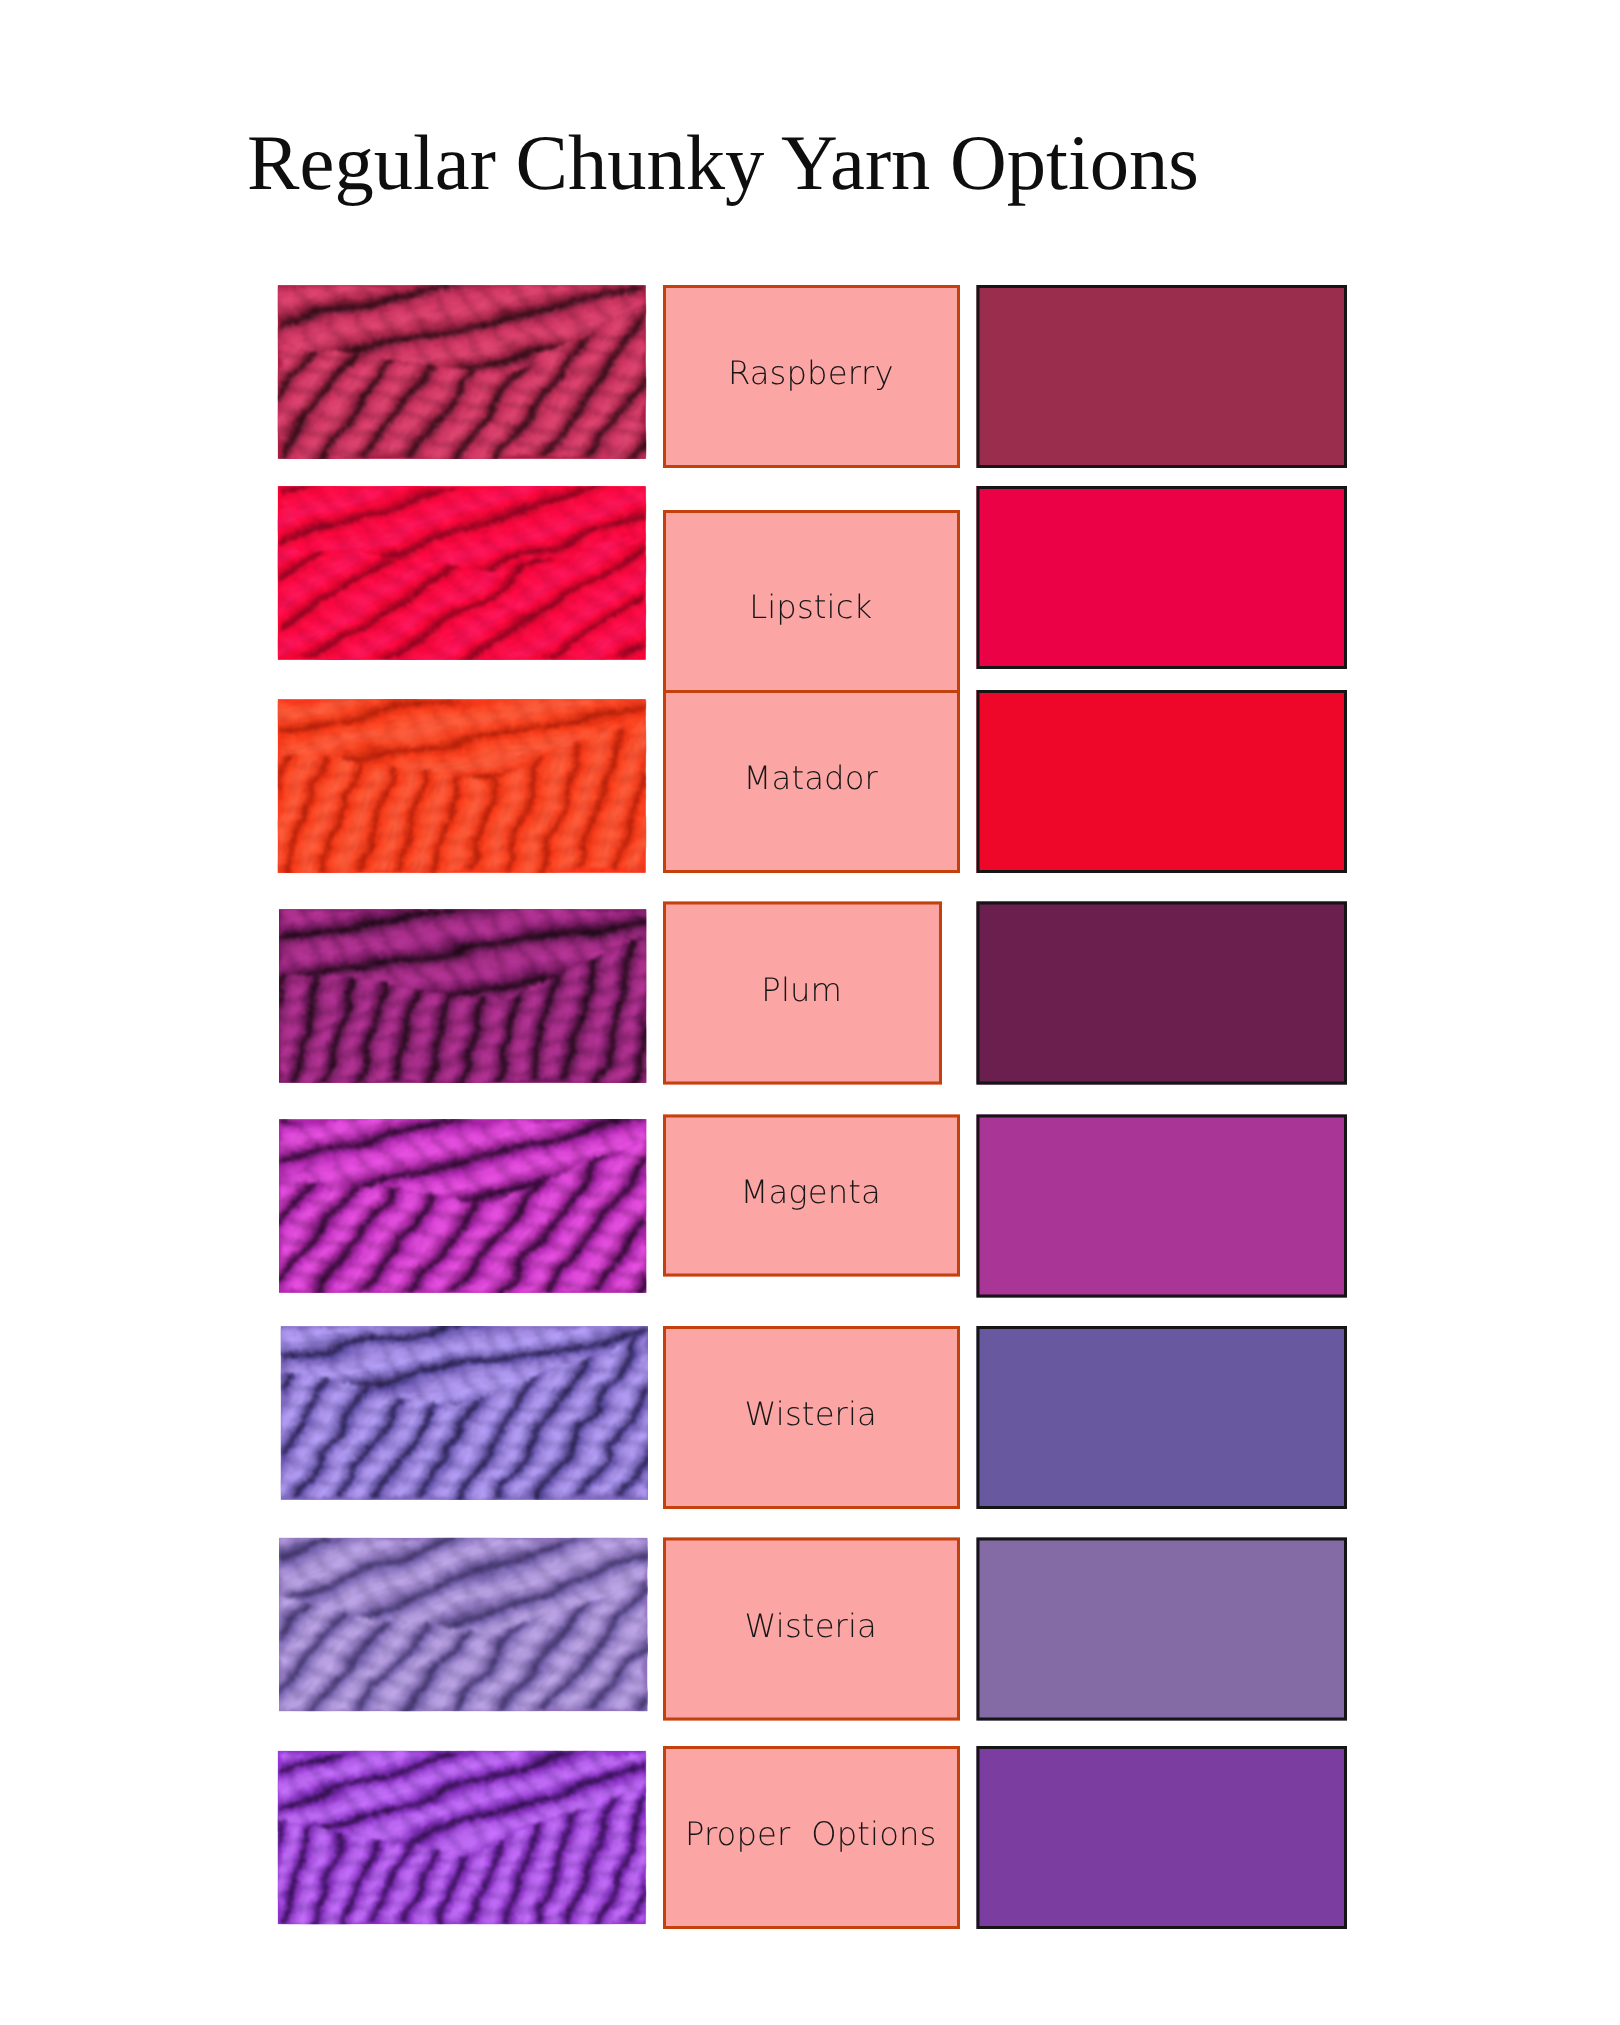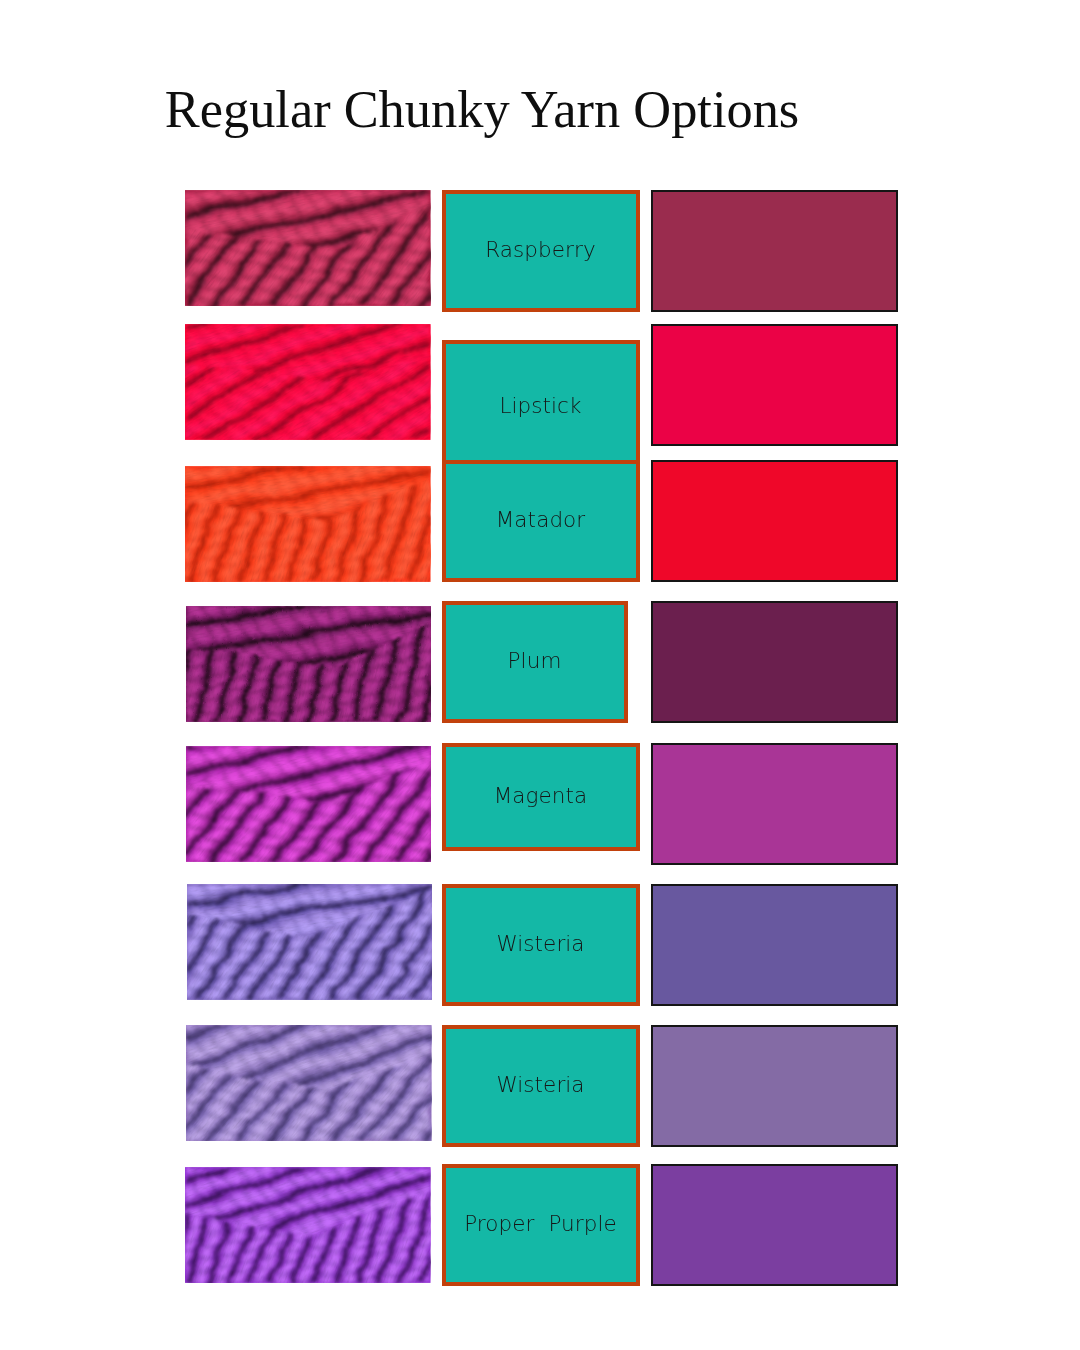--- a/index.html
+++ b/index.html
@@ -10,21 +10,21 @@
   .title{position:absolute;left:0;top:80.5px;width:964px;text-align:center;
     font-family:"Liberation Serif",serif;font-weight:400;font-size:52.4px;line-height:56px;
     color:#0e0e0e;transform:translateZ(0);}
 
   .rows{position:absolute;left:0;top:0;width:1080px;height:1350px;}
   .row{position:absolute;left:0;width:1080px;}
 
   .yarn{position:absolute;overflow:hidden;}
   .yarn svg{display:block;width:100%;height:100%;}
 
-  .namebox{position:absolute;border:4px solid #c2410c;background:#14b8a6;box-sizing:border-box;
+  .namebox{position:absolute;border:2px solid #c2410c;background:#fca5a5;box-sizing:border-box;
     display:flex;align-items:center;justify-content:center;}
   .namebox .nm{font-family:"DejaVu Sans",sans-serif;font-size:21.5px;font-weight:200;
     color:#161616;letter-spacing:0.08px;word-spacing:7px;white-space:nowrap;position:relative;top:-1px;transform:translateZ(0);}
 
   .swatch{position:absolute;border:2px solid #151515;box-sizing:border-box;}
 </style>
 </head>
 <body>
 
 <div class="page">
@@ -691,18 +691,18 @@
               </g>
             </g>
  <g clip-path="url(#zly7)">
               <g transform="rotate(-70 123 58)">
                 <rect x="-200" y="-200" width="700" height="600" filter="url(#fiby7)" opacity="0.3"></rect>
               </g>
             </g>
 </svg>
         </div>
     <div class="namebox" style="left:441.5px;top:1163.9px;width:198px;height:122px">
-          <span class="nm">Proper Purple</span>
+          <span class="nm">Proper Options</span>
         </div>
     <div class="swatch" style="left:650.8px;top:1163.9px;width:247.2px;height:122px;background:#7b3ea0"></div>
       </div>
     </div>
 </div>
 
 </body></html>

